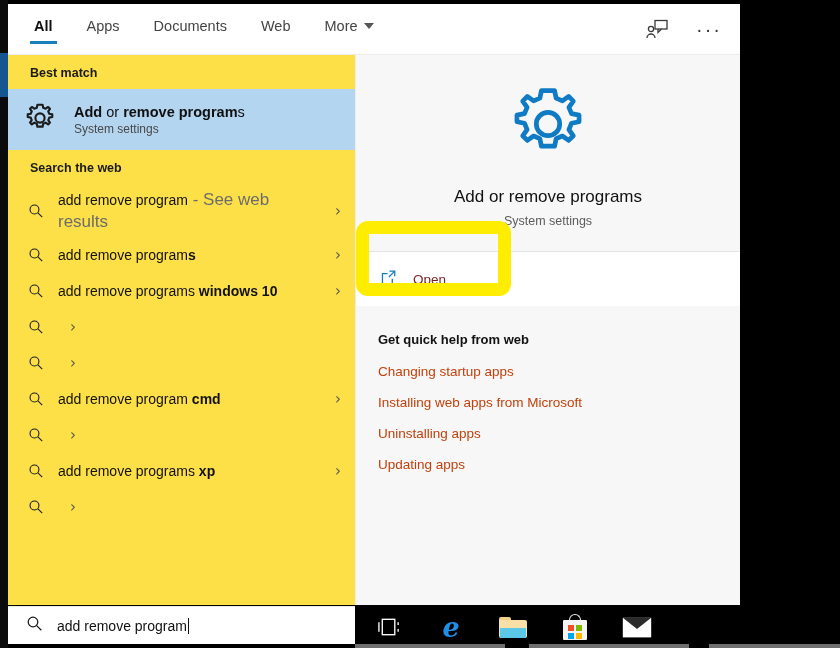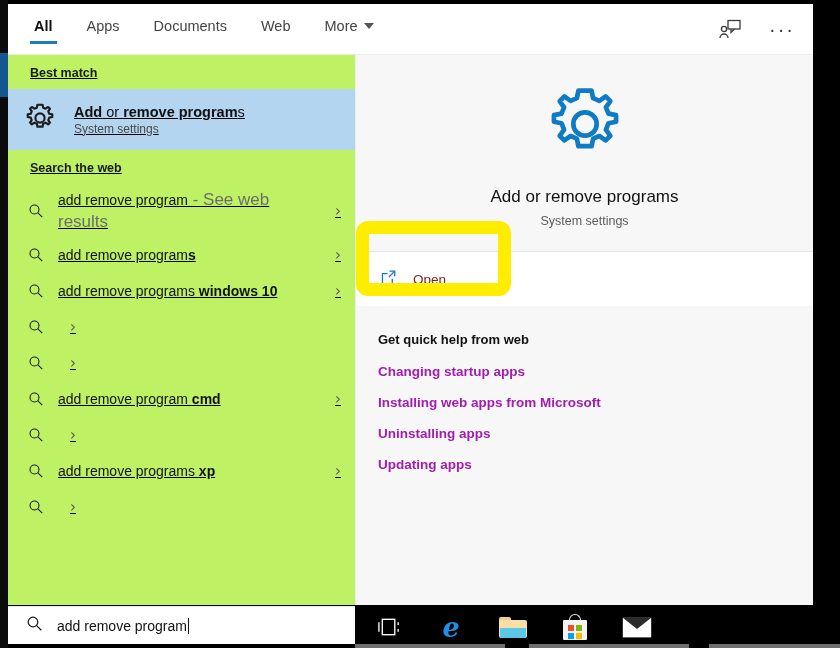--- a/index.html
+++ b/index.html
@@ -25,21 +25,21 @@
   .left-accent {
     position: absolute; left: 0; top: 53px;
     width: 8px; height: 44px;
     background: #14568f;
   }
 
   
   .flyout {
     position: absolute;
     left: 8px; top: 4px;
-    width: 805px; height: 601px;
+    width: 732px; height: 601px;
     background: #ffffff;
     display: flex;
     flex-direction: column;
   }
 
   
   .tabbar {
     position: relative;
     height: 50px;
     background: #ffffff;
@@ -93,24 +93,23 @@
     flex: 1 1 auto;
     display: flex;
     min-height: 0;
     border-top: 1px solid #ececec;
   }
 
   
   .results {
     width: 347px;
     flex: 0 0 347px;
-    background: #bef264;
+    background: #fde047;
     position: relative;
     overflow: hidden;
-    text-decoration: underline;
   }
   .section-label {
     font-size: 12.5px;
     font-weight: bold;
     color: #1b1b1b;
     padding: 11px 0 9px 22px;
   }
 
   
   .bestmatch-row {
@@ -209,24 +208,23 @@
 
   .help-block { padding: 26px 0 0 22px; }
   .help-title {
     font-size: 13px;
     font-weight: bold;
     color: #121212;
     margin-bottom: 17px;
   }
   .help-link {
     font-size: 13.5px;
-    color: #a21caf;
+    color: #c2410c;
     margin-bottom: 16px;
     cursor: default;
-    font-weight: bold;
   }
 
   
   .searchbox {
     position: absolute;
     left: 8px; top: 606px;
     width: 347px; height: 38px;
     background: #ffffff;
     display: flex;
     align-items: center;

